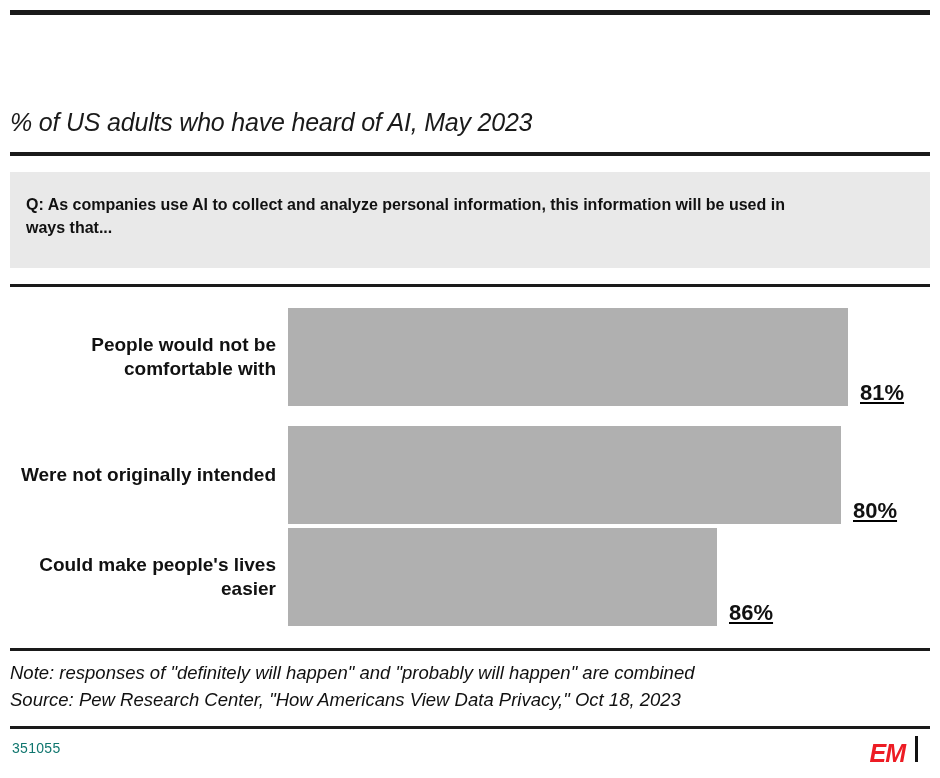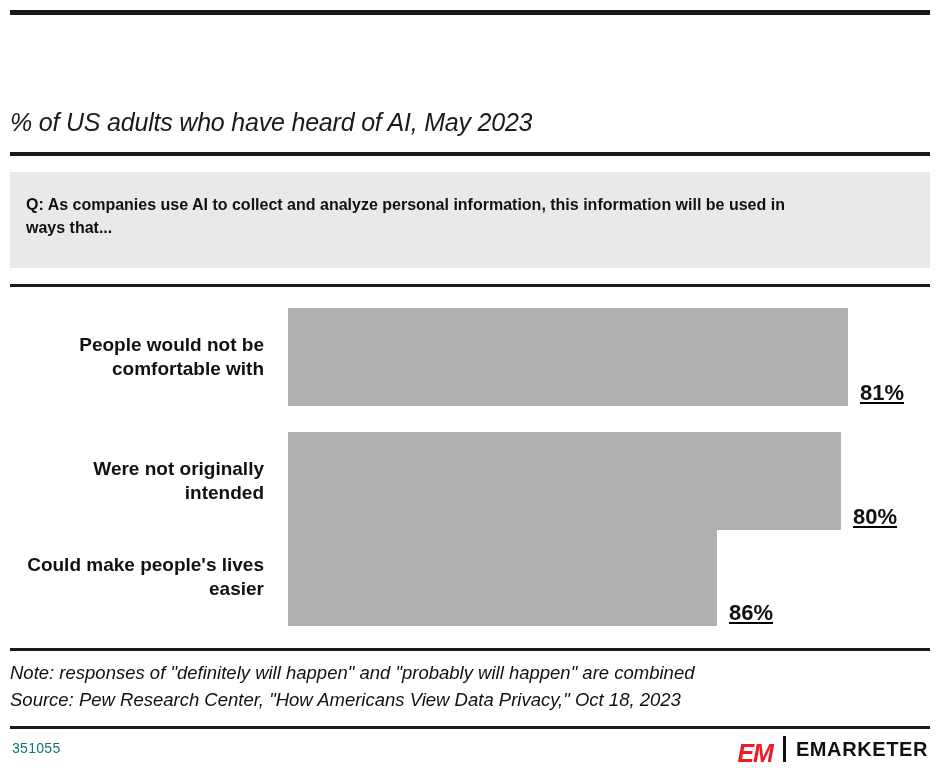--- a/index.html
+++ b/index.html
@@ -95,21 +95,21 @@
   .row {
     position: absolute;
     left: 0;
     width: 920px;
     display: flex;
     align-items: center;
   }
   .row-label {
     width: 278px;
     text-align: right;
-    padding-right: 24px;
+    padding-right: 12px;
     box-sizing: border-box;
     font-size: 19px;
     font-weight: bold;
     line-height: 1.28;
     color: #111111;
   }
   .bar-area {
     position: relative;
     flex: 1;
     height: 100%;
@@ -213,21 +213,21 @@
   <div class="chart">
 
     <div class="row" style="top:12px; height:98px;">
       <div class="row-label">People would not be comfortable with</div>
       <div class="bar-area">
         <div class="bar" style="width:560px;"></div>
         <div class="bar-value">81%</div>
       </div>
     </div>
 
-    <div class="row" style="top:136px; height:98px;">
+    <div class="row" style="top:130px; height:98px;">
       <div class="row-label">Were not originally intended</div>
       <div class="bar-area">
         <div class="bar" style="width:553px;"></div>
         <div class="bar-value">80%</div>
       </div>
     </div>
 
     <div class="row" style="top:232px; height:98px;">
       <div class="row-label">Could make people's lives easier</div>
       <div class="bar-area">
@@ -245,16 +245,15 @@
     <div>Source: Pew Research Center, "How Americans View Data Privacy," Oct 18, 2023</div>
   </div>
 
   <div class="rule-below-note"></div>
 
   <div class="chart-id">351055</div>
 
   <div class="brand">
     <div class="brand-mark">EM</div>
     <div class="brand-divider"></div>
-    <div class="brand-name">EMARKETER</div>
   </div>
 
 </div>
 
 </body></html>

